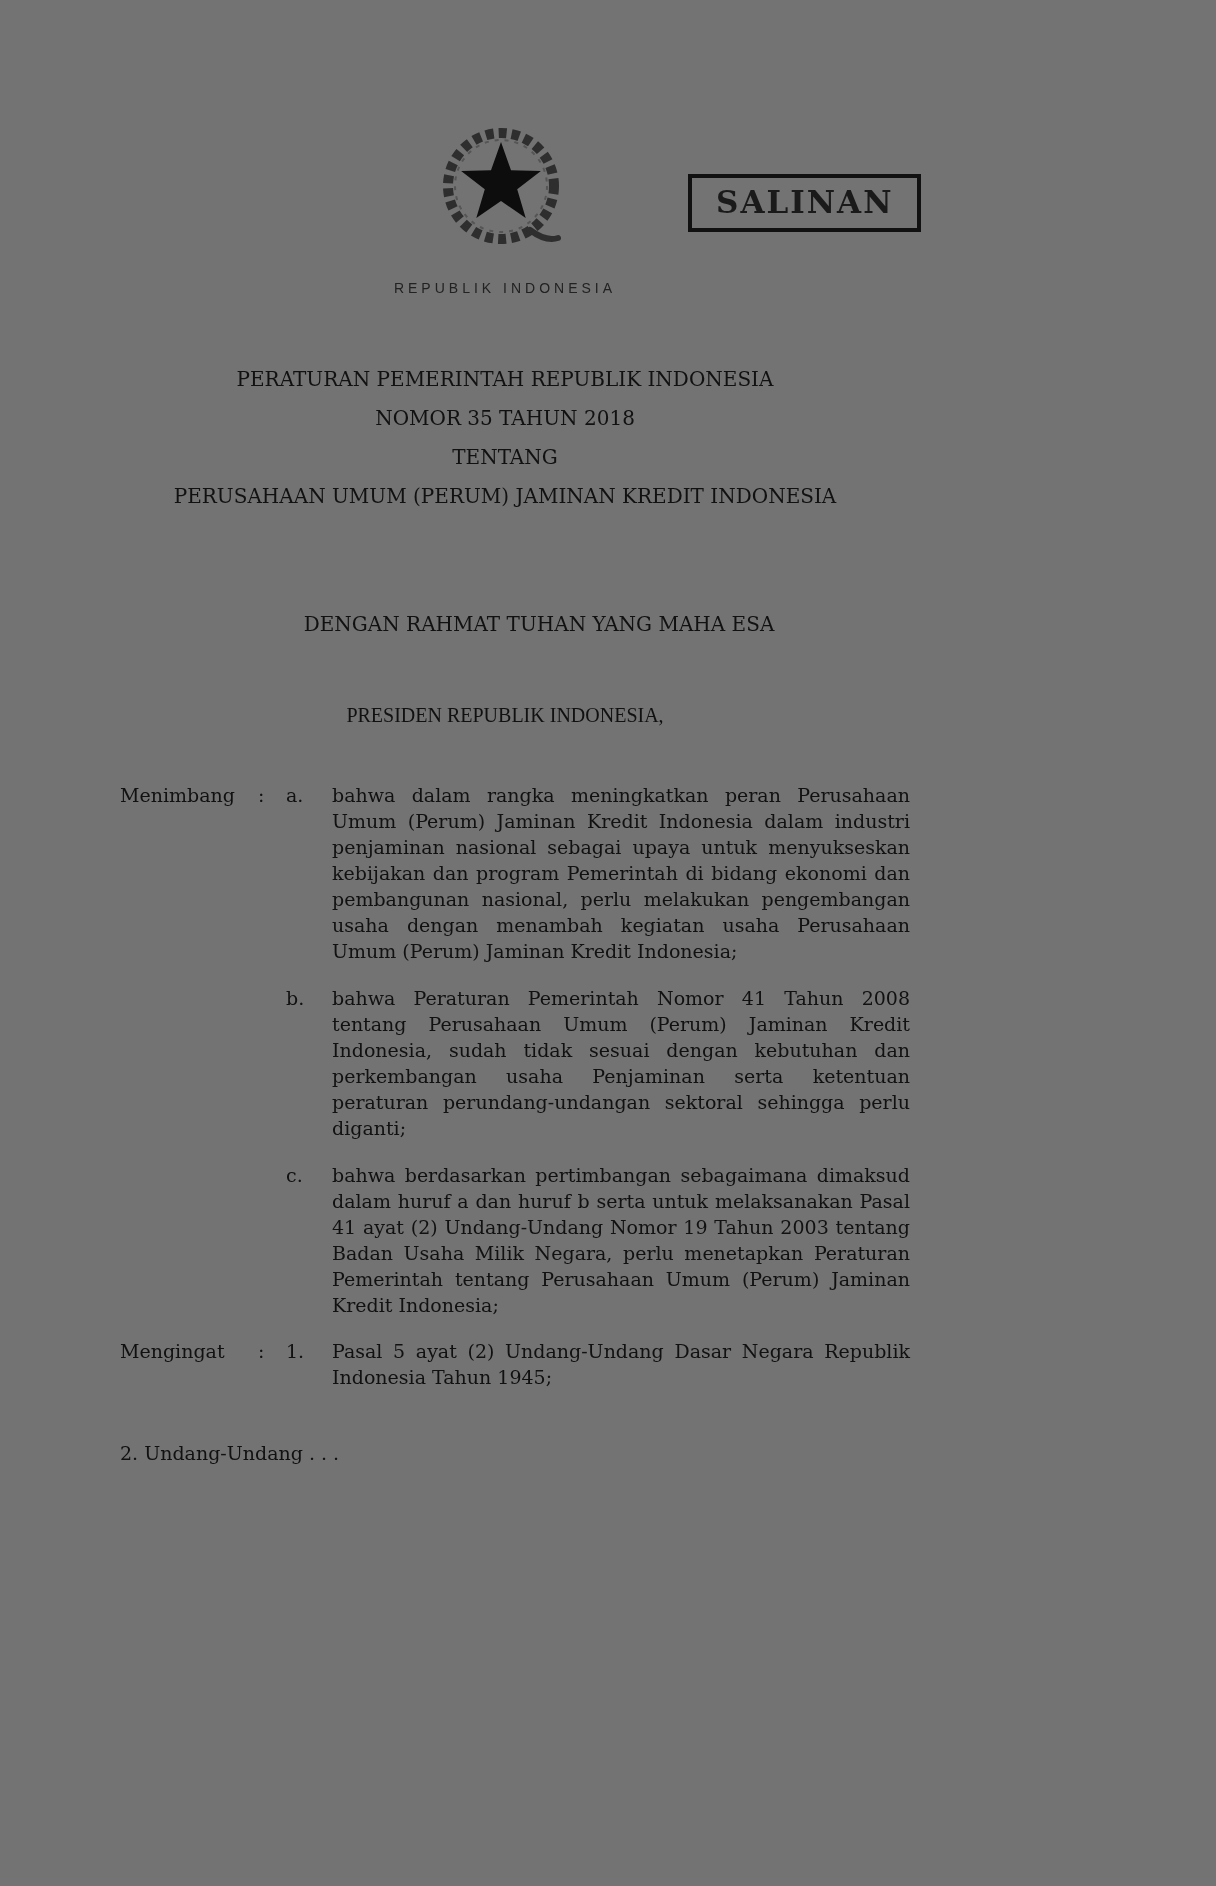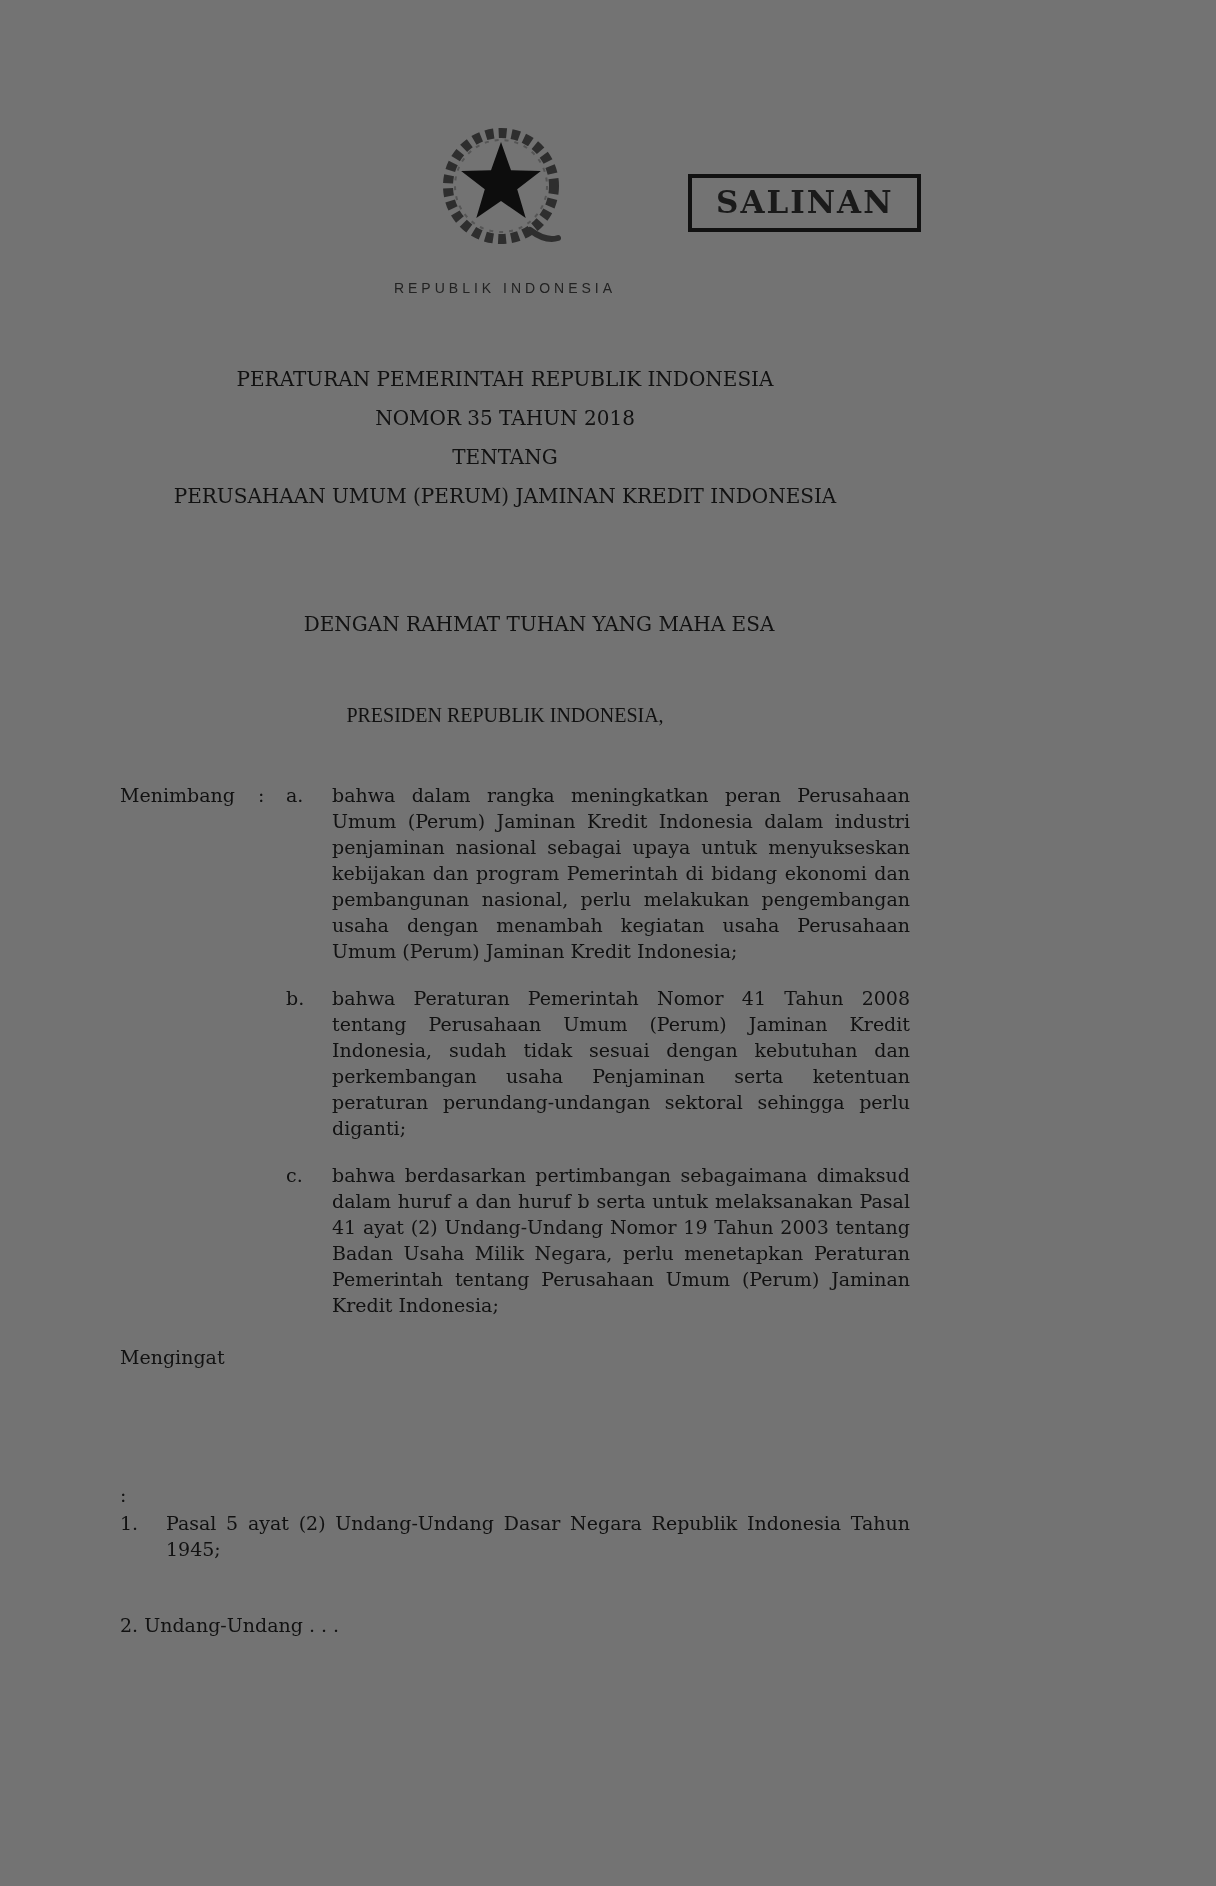--- a/index.html
+++ b/index.html
@@ -90,22 +90,21 @@
     width: 790px;
     font-size: 19px;
     line-height: 26px;
     color: #111;
   }
   .clause-row {
     display: flex;
     align-items: flex-start;
   }
   .clause-row + .clause-row {
-    margin-top: 26px;
-    flex-direction: column;
+    margin-top: 20px;
   }
   .clause-label {
     width: 138px;
     flex: 0 0 138px;
   }
   .clause-colon {
     width: 28px;
     flex: 0 0 28px;
   }
   .clause-items {

